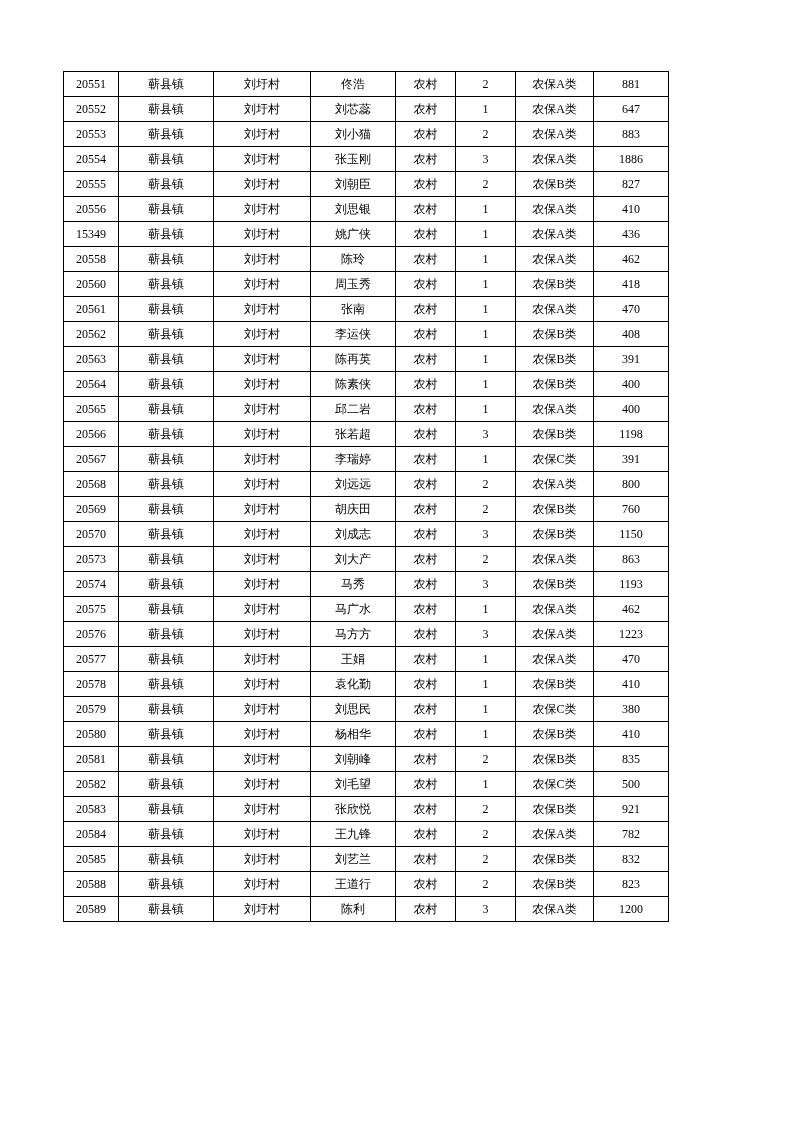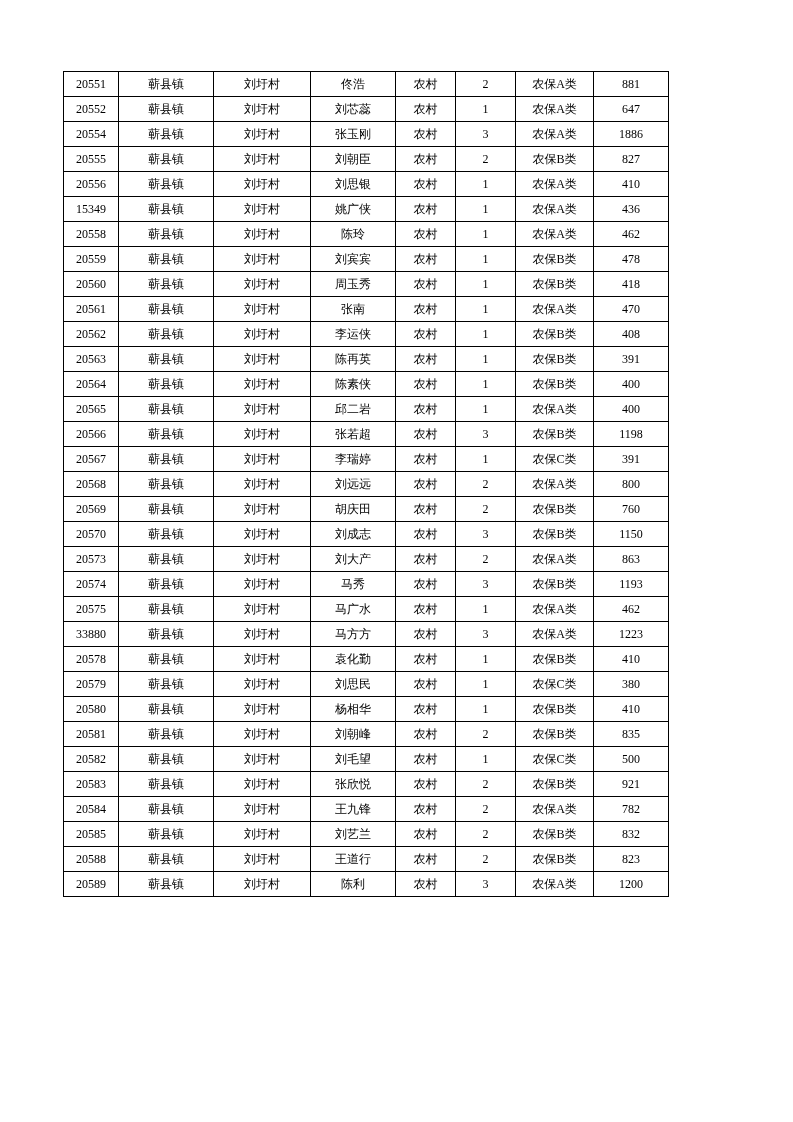--- a/index.html
+++ b/index.html
@@ -74,20 +74,30 @@
           <td>20552</td>
           <td>蕲县镇</td>
           <td>刘圩村</td>
           <td>刘芯蕊</td>
           <td>农村</td>
           <td>1</td>
           <td>农保A类</td>
           <td>647</td>
         </tr>
         <tr>
+          <td>20553</td>
+          <td>蕲县镇</td>
+          <td>刘圩村</td>
+          <td>刘小猫</td>
+          <td>农村</td>
+          <td>2</td>
+          <td>农保A类</td>
+          <td>883</td>
+        </tr>
+        <tr>
           <td>20554</td>
           <td>蕲县镇</td>
           <td>刘圩村</td>
           <td>张玉刚</td>
           <td>农村</td>
           <td>3</td>
           <td>农保A类</td>
           <td>1886</td>
         </tr>
         <tr>
@@ -122,30 +132,20 @@
         </tr>
         <tr>
           <td>20558</td>
           <td>蕲县镇</td>
           <td>刘圩村</td>
           <td>陈玲</td>
           <td>农村</td>
           <td>1</td>
           <td>农保A类</td>
           <td>462</td>
-        </tr>
-        <tr>
-          <td>20559</td>
-          <td>蕲县镇</td>
-          <td>刘圩村</td>
-          <td>刘宾宾</td>
-          <td>农村</td>
-          <td>1</td>
-          <td>农保B类</td>
-          <td>478</td>
         </tr>
         <tr>
           <td>20560</td>
           <td>蕲县镇</td>
           <td>刘圩村</td>
           <td>周玉秀</td>
           <td>农村</td>
           <td>1</td>
           <td>农保B类</td>
           <td>418</td>
@@ -274,28 +274,38 @@
           <td>20575</td>
           <td>蕲县镇</td>
           <td>刘圩村</td>
           <td>马广水</td>
           <td>农村</td>
           <td>1</td>
           <td>农保A类</td>
           <td>462</td>
         </tr>
         <tr>
-          <td>33880</td>
+          <td>20576</td>
           <td>蕲县镇</td>
           <td>刘圩村</td>
           <td>马方方</td>
           <td>农村</td>
           <td>3</td>
           <td>农保A类</td>
           <td>1223</td>
+        </tr>
+        <tr>
+          <td>20577</td>
+          <td>蕲县镇</td>
+          <td>刘圩村</td>
+          <td>王娟</td>
+          <td>农村</td>
+          <td>1</td>
+          <td>农保A类</td>
+          <td>470</td>
         </tr>
         <tr>
           <td>20578</td>
           <td>蕲县镇</td>
           <td>刘圩村</td>
           <td>袁化勤</td>
           <td>农村</td>
           <td>1</td>
           <td>农保B类</td>
           <td>410</td>

